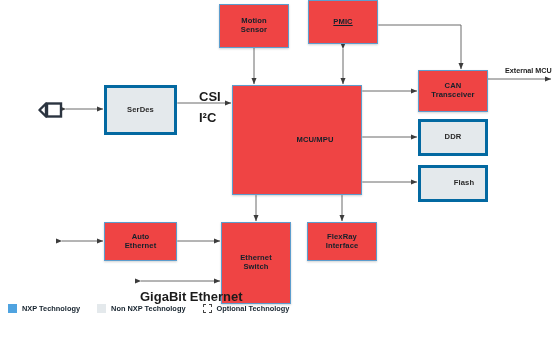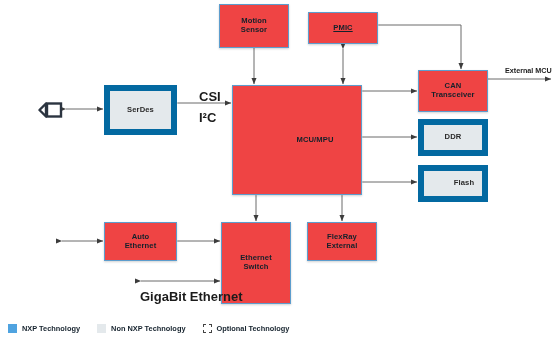--- a/index.html
+++ b/index.html
@@ -17,37 +17,37 @@
     text-align:center;line-height:1.15;
     font-size:7.6px;font-weight:600;letter-spacing:.1px;
     white-space:pre-line;
   }
   .node.nxp{
     background:#ef4444;border:1px solid #5d9dcd;
     color:#13212b;
     box-shadow:0 1px 2px rgba(0,0,0,.18);
   }
   .node.nonnxp{
-    background:#E4E9EC;border:6px solid #0369a1;
+    background:#E4E9EC;border:3px solid #0369a1;
     color:#2a2a2a;
   }
 
   .wirelabel{
     position:absolute;font-size:13px;font-weight:600;
     color:#1b1b1b;white-space:nowrap;
   }
   .extlabel{
     position:absolute;font-size:7.2px;font-weight:600;
     color:#1b1b1b;white-space:nowrap;
   }
 
   #camera{position:absolute;}
 
   #legend{
-    position:absolute;left:8px;top:324px;
+    position:absolute;left:8px;top:304px;
     display:flex;align-items:center;gap:0px;
     font-size:7.4px;font-weight:600;color:#16232e;
   }
   .leg-item{display:flex;align-items:center;margin-right:17px;}
   .leg-sw{width:9px;height:9px;margin-right:5px;box-sizing:border-box;}
   .leg-sw.blue{background:#4FA3E0;}
   .leg-sw.gray{background:#E4E9EC;}
   .leg-sw.dash{background:#ffffff;border:1px dashed #444;}
 </style>
 </head>
@@ -99,39 +99,39 @@
   <svg id="camera" style="left:38px;top:100px;" width="28" height="20" viewBox="0 0 28 20" xmlns="http://www.w3.org/2000/svg">
     <rect x="9" y="3.5" width="14" height="13" fill="#ffffff" stroke="#2b3440" stroke-width="2.4"></rect>
     <path d="M8,3.5 L8,16.5 L1.5,10 Z" fill="#ffffff" stroke="#2b3440" stroke-width="2.4" stroke-linejoin="round"></path>
   </svg>
 
   <div class="node nxp" style="left:232px;top:85px;width:130px;height:110px;padding-left:36px;">MCU/MPU</div>
 
   <div class="node nxp" style="left:219px;top:4px;width:70px;height:44px;">Motion
 Sensor</div>
 
-  <div class="node nxp" style="left:308px;top:12px;width:70px;height:32px;text-decoration:underline;">PMIC</div>
+  <div class="node nxp" style="left:308px;top:0;width:70px;height:44px;text-decoration:underline;">PMIC</div>
 
   <div class="node nonnxp" style="left:418px;top:119px;width:70px;height:37px;">DDR</div>
 
   <div class="node nxp" style="left:418px;top:70px;width:70px;height:42px;">CAN
 Transceiver</div>
 
   <div class="node nonnxp" style="left:418px;top:165px;width:70px;height:37px;padding-left:22px;">Flash</div>
 
   <div class="node nonnxp" style="left:104px;top:85px;width:73px;height:50px;">SerDes</div>
 
   <div class="node nxp" style="left:104px;top:222px;width:73px;height:39px;">Auto
 Ethernet</div>
 
   <div class="node nxp" style="left:221px;top:222px;width:70px;height:82px;">Ethernet
 Switch</div>
 
   <div class="node nxp" style="left:307px;top:222px;width:70px;height:39px;">FlexRay
-External</div>
+Interface</div>
 
   <div class="wirelabel" style="left:199px;top:89px;">CSI</div>
   <div class="wirelabel" style="left:199px;top:110px;">I²C</div>
   <div class="wirelabel" style="left:140px;top:289px;">GigaBit Ethernet</div>
 
   <div class="extlabel" style="left:497px;top:66px;padding-left:8px;">External MCU</div>
 
   <div id="legend">
     <div class="leg-item">
       <span class="leg-sw blue"></span>

